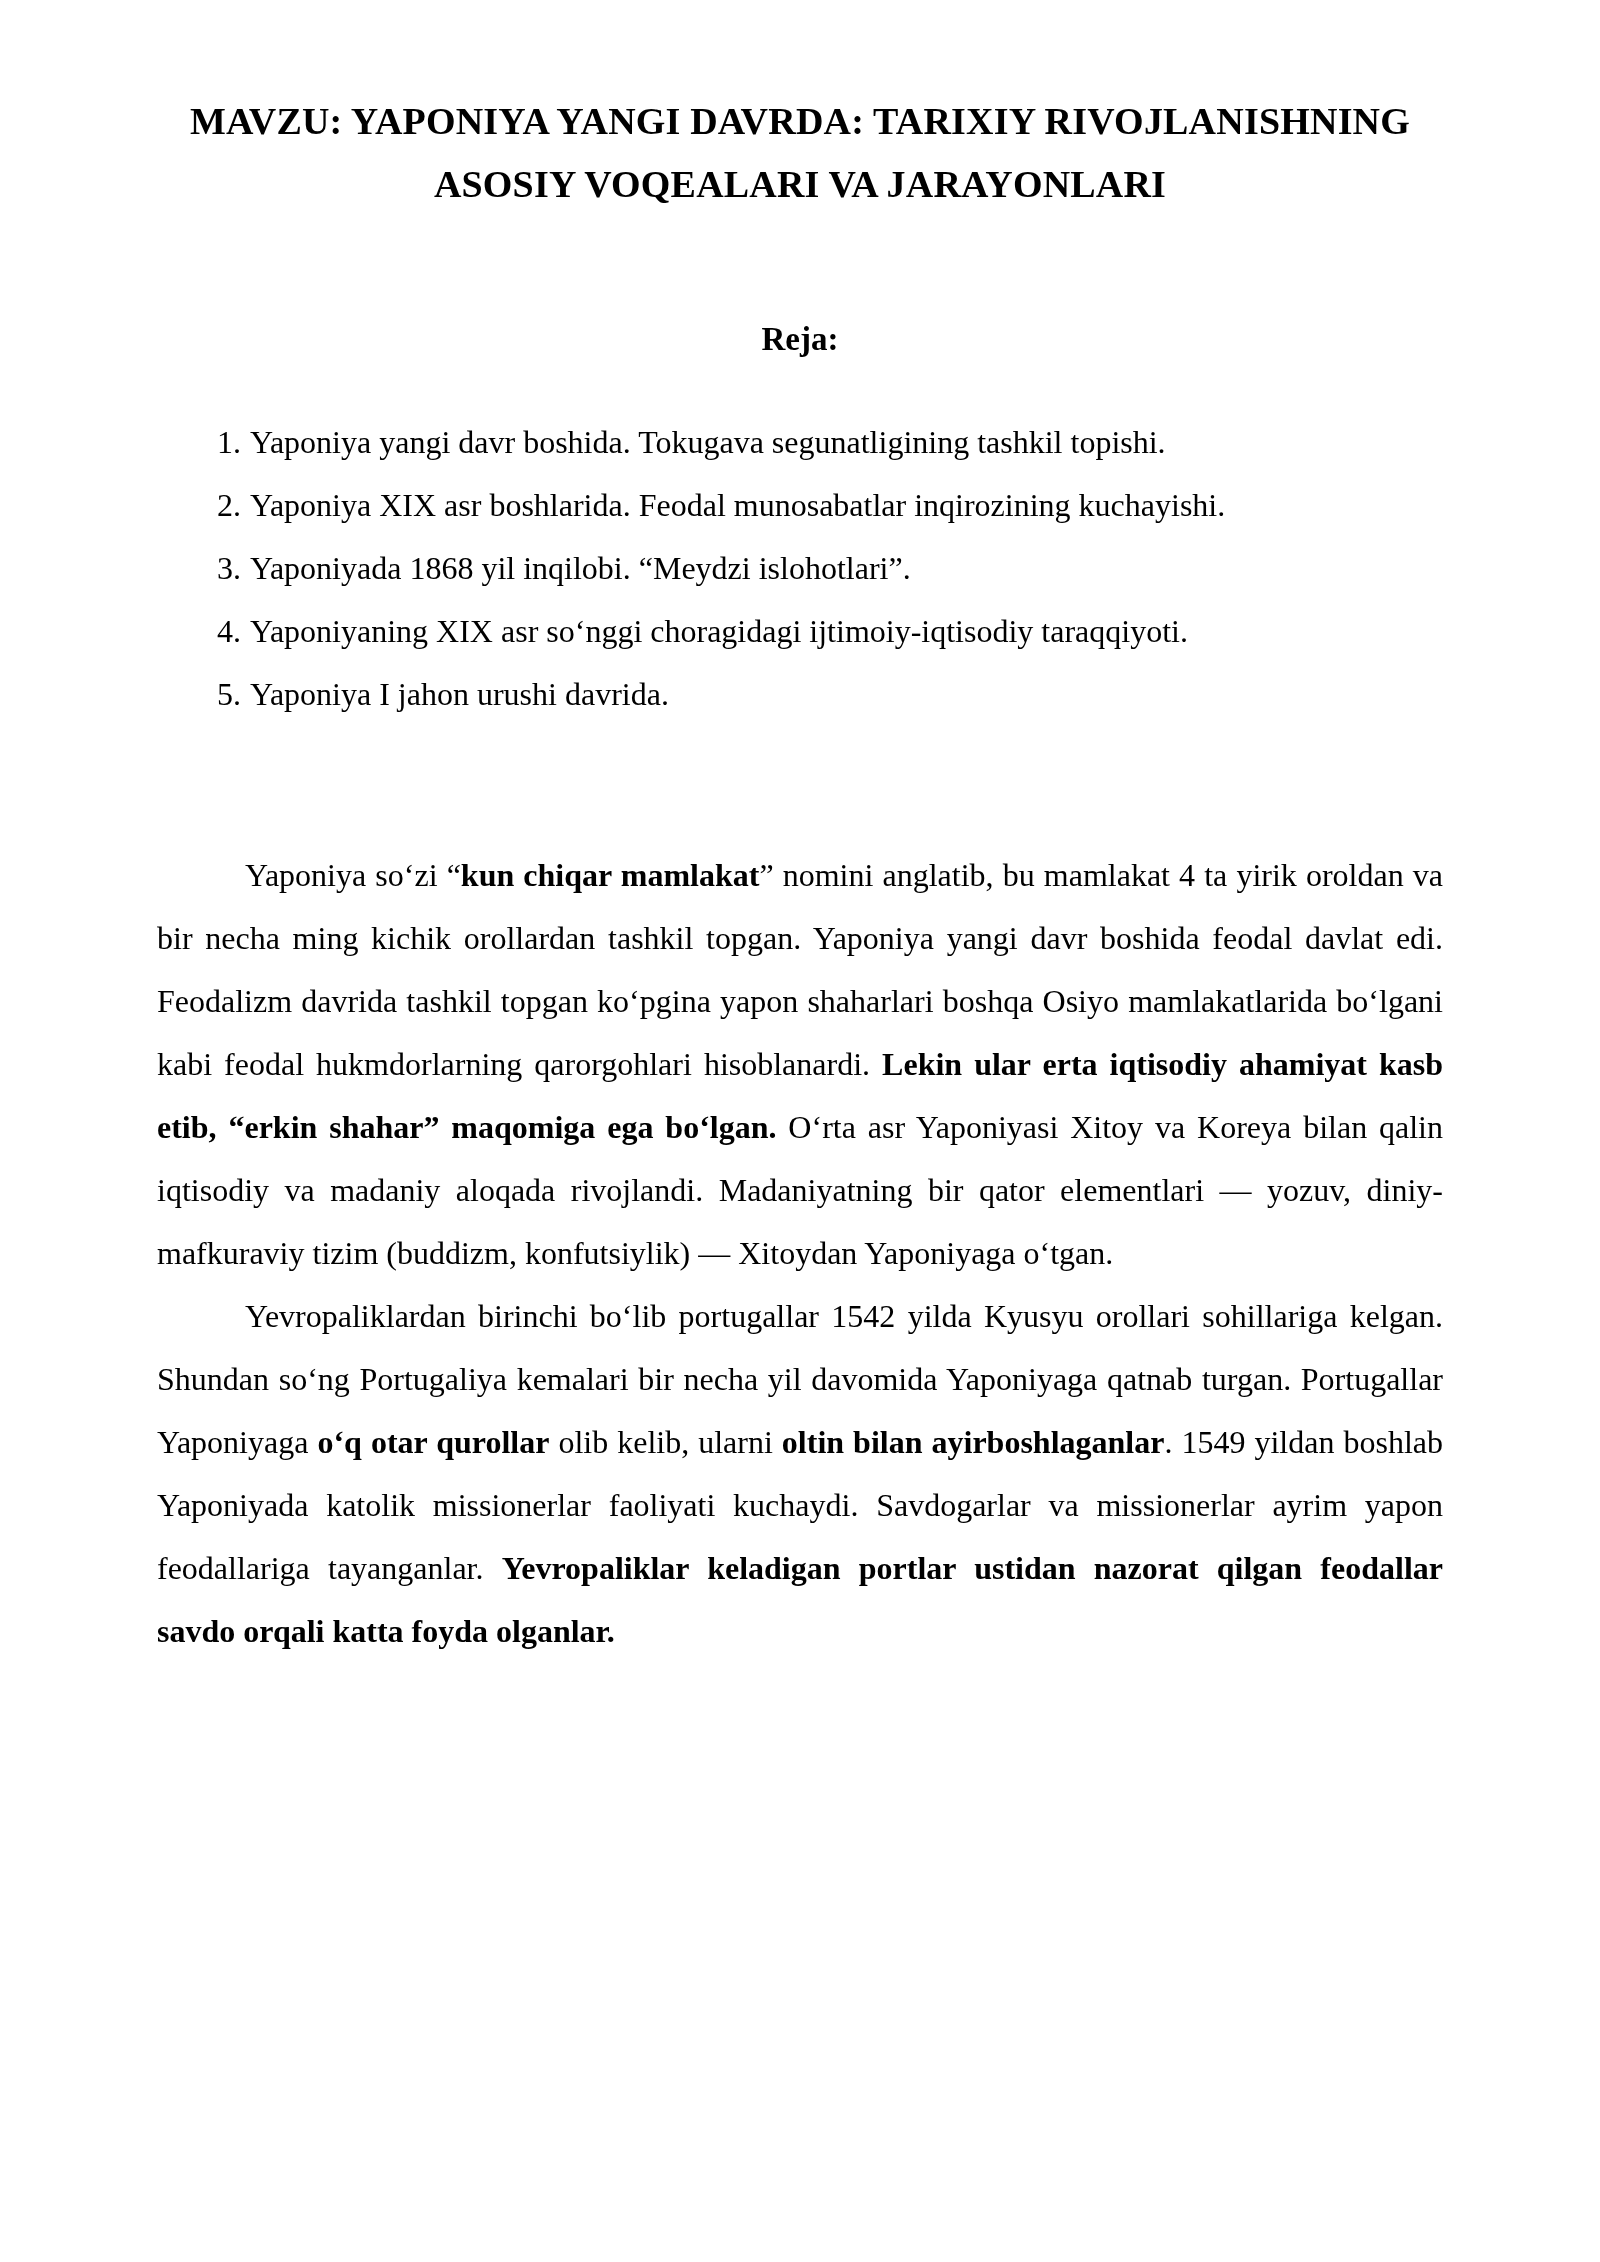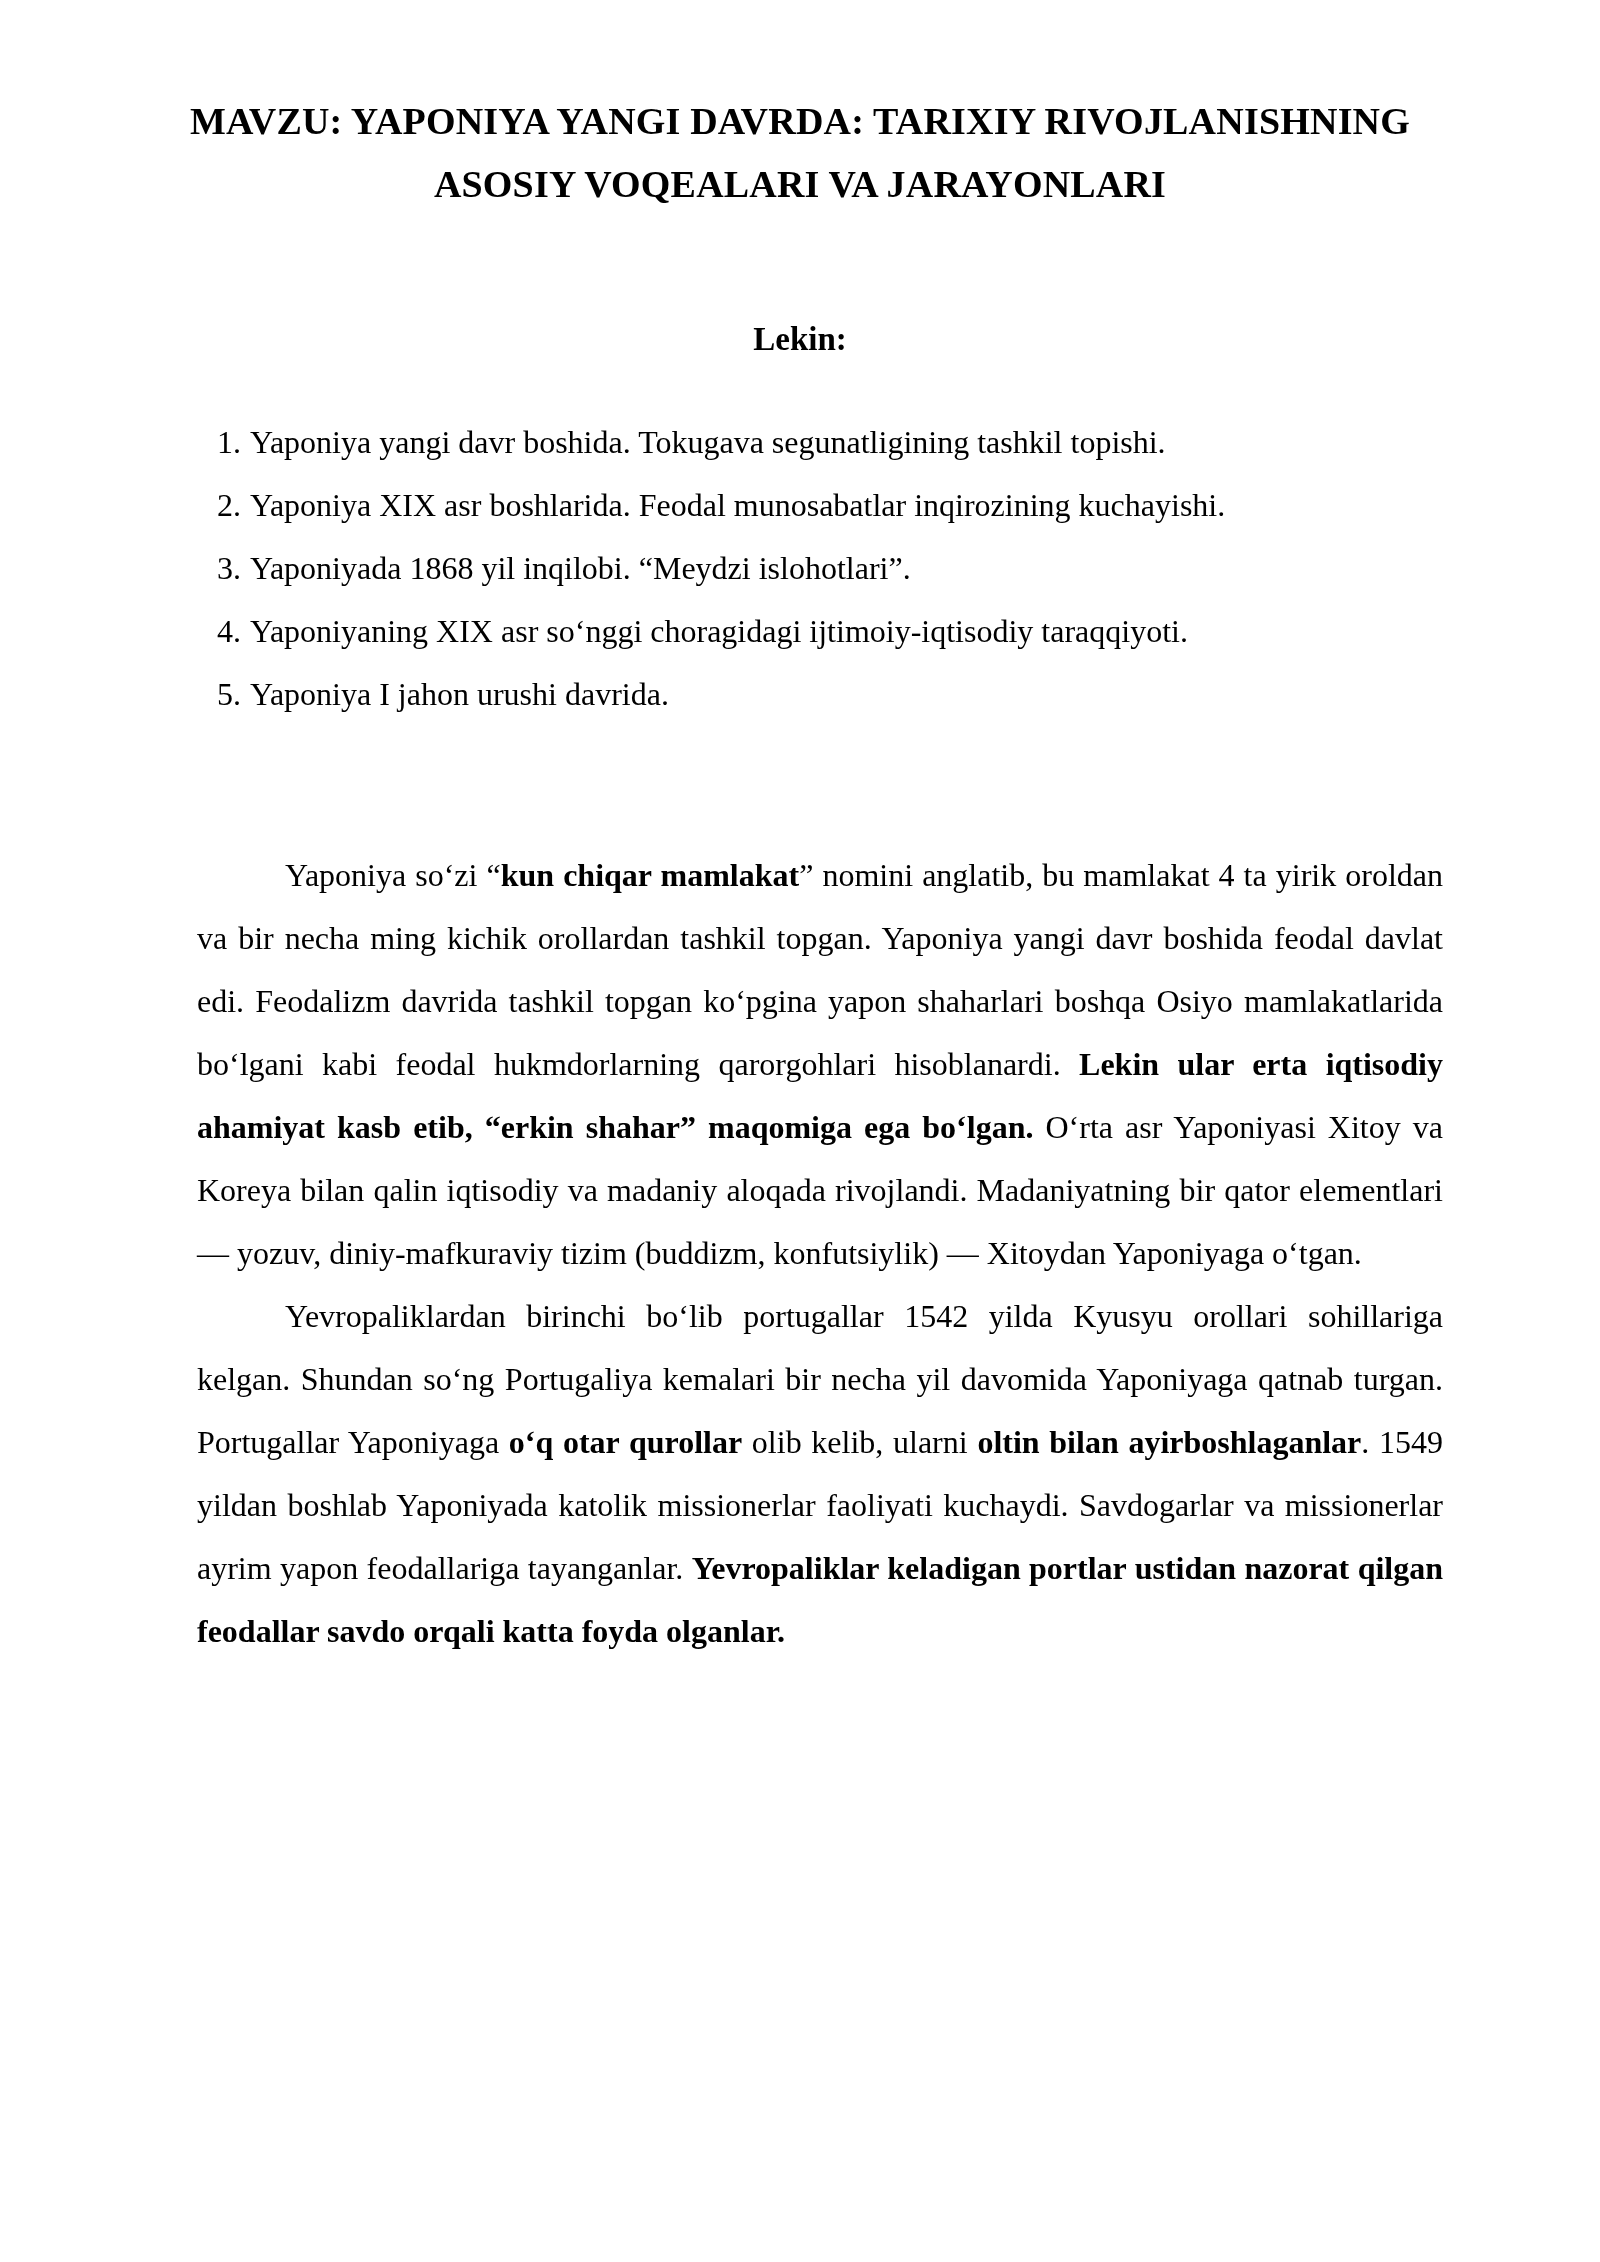--- a/index.html
+++ b/index.html
@@ -45,39 +45,38 @@
     position: relative;
     padding-left: 93px;
   }
   ol.outline li::before {
     content: counter(item) ".";
     position: absolute;
     left: 60px;
   }
   .body-text {
     margin-top: 118px;
-    margin-left: 40px;
   }
   .body-text p {
     font-size: 32px;
     line-height: 63px;
     text-align: justify;
     text-indent: 88px;
     hyphens: none;
   }
   .body-text p b { font-weight: bold; }
 </style>
 </head>
 <body>
 
 <div class="page">
 
   <h1 class="doc-title">MAVZU: YAPONIYA YANGI DAVRDA: TARIXIY RIVOJLANISHNING ASOSIY VOQEALARI VA JARAYONLARI</h1>
 
-  <h2 class="outline-heading">Lekin:</h2>
+  <h2 class="outline-heading">Reja:</h2>
 
   <ol class="outline">
       <li>Yaponiya yangi davr boshida. Tokugava segunatligining tashkil topishi.</li>
       <li>Yaponiya XIX asr boshlarida. Feodal munosabatlar inqirozining kuchayishi.</li>
       <li>Yaponiyada 1868 yil inqilobi. “Meydzi islohotlari”.</li>
       <li>Yaponiyaning XIX asr so‘nggi choragidagi ijtimoiy-iqtisodiy taraqqiyoti.</li>
       <li>Yaponiya I jahon urushi davrida.</li>
     </ol>
 
   <div class="body-text">

